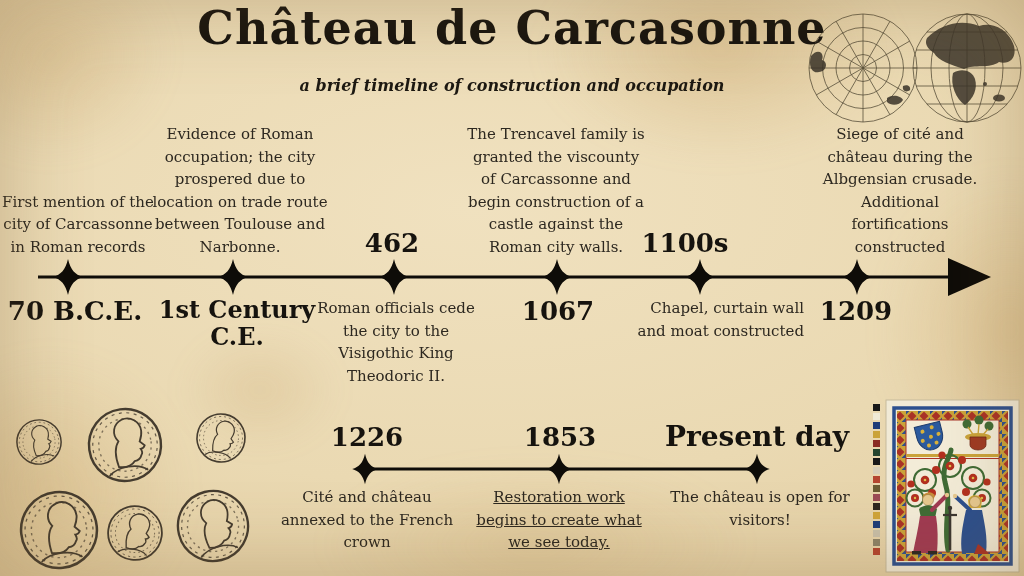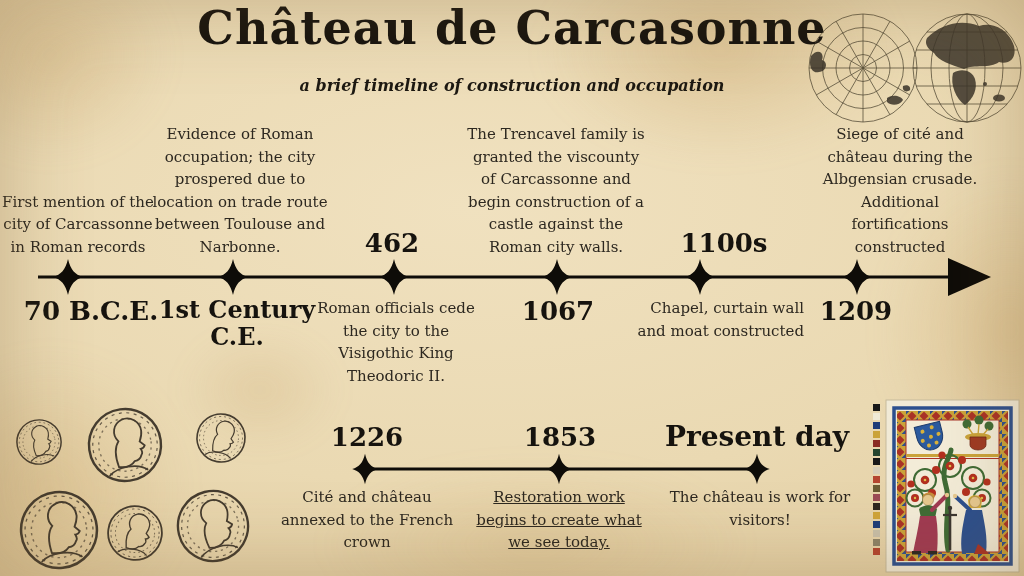--- a/index.html
+++ b/index.html
@@ -80,26 +80,26 @@
 
   <svg style="left:0;top:452px;" width="1024" height="34" viewBox="0 0 1024 34">
     <line x1="365" y1="17" x2="757" y2="17" stroke="#0e0c08" stroke-width="3"></line>
     <g fill="#0e0c08">
       <use href="#spark" transform="translate(365,17) scale(0.85)"></use>
       <use href="#spark" transform="translate(559,17) scale(0.85)"></use>
       <use href="#spark" transform="translate(757,17) scale(0.85)"></use>
     </g>
   </svg>
 
-  <div class="tl-date" style="left:75px;top:297px;margin-left:16px;">70 B.C.E.</div>
+  <div class="tl-date" style="left:75px;top:297px;">70 B.C.E.</div>
   <div class="tl-date small" style="left:237px;top:297px;">1st Century
 C.E.</div>
   <div class="tl-date" style="left:392px;bottom:318px;">462</div>
   <div class="tl-date" style="left:558px;top:297px;">1067</div>
-  <div class="tl-date" style="left:724px;bottom:318px;text-align:right;">1100s</div>
+  <div class="tl-date" style="left:685px;bottom:318px;text-align:right;">1100s</div>
   <div class="tl-date" style="left:856px;top:297px;">1209</div>
 
   <div class="tl-desc" style="left:78px;bottom:318px;width:175px;">First mention of the
 city of Carcassonne
 in Roman records</div>
   <div class="tl-desc" style="left:240px;bottom:318px;width:195px;">Evidence of Roman
 occupation; the city
 prospered due to
 location on trade route
 between Toulouse and
@@ -126,21 +126,21 @@
   <div class="tl-date" style="left:367px;bottom:124px;">1226</div>
   <div class="tl-date" style="left:560px;bottom:124px;">1853</div>
   <div class="tl-date" style="left:757px;bottom:124px;font-size:28px;">Present day</div>
 
   <div class="tl-desc" style="left:367px;top:486px;width:215px;">Cité and château
 annexed to the French
 crown</div>
   <div class="tl-desc" style="left:559px;top:486px;width:215px;text-decoration:underline;">Restoration work
 begins to create what
 we see today.</div>
-  <div class="tl-desc" style="left:760px;top:486px;width:230px;">The château is work for
+  <div class="tl-desc" style="left:760px;top:486px;width:230px;">The château is open for
 visitors!</div>
 
   <svg style="left:6px;top:390px;" width="252" height="186" viewBox="0 0 252 186">
     <defs>
       <g id="coin">
         <circle r="24" stroke="#453c2f" stroke-width="1.6" fill="none"></circle>
         <circle r="21.5" stroke="#453c2f" stroke-width="0.8" fill="none" stroke-dasharray="2 3" opacity="0.8"></circle>
         <circle r="17.5" stroke="#453c2f" stroke-width="0.9" fill="none" stroke-dasharray="1.5 2.6" opacity="0.65"></circle>
         <path d="M-6,14 C-7.5,7 -7.5,1 -4,-3 C-8,-8 -6,-15 0,-17 C6,-19 12,-14 12,-8 C12,-5 11,-3 10,-1 L13,2 C12,4 11,4 10,4 C11,6 11,7 10,8 C9,10.5 7,11.5 5,11.5 C3,14 0,15.5 -6,14 Z" stroke="#453c2f" stroke-width="1.2" fill="none"></path>
         <path d="M-13,19 C-7,13.5 7,13 13,18.5" stroke="#453c2f" stroke-width="1.1" fill="none"></path>

